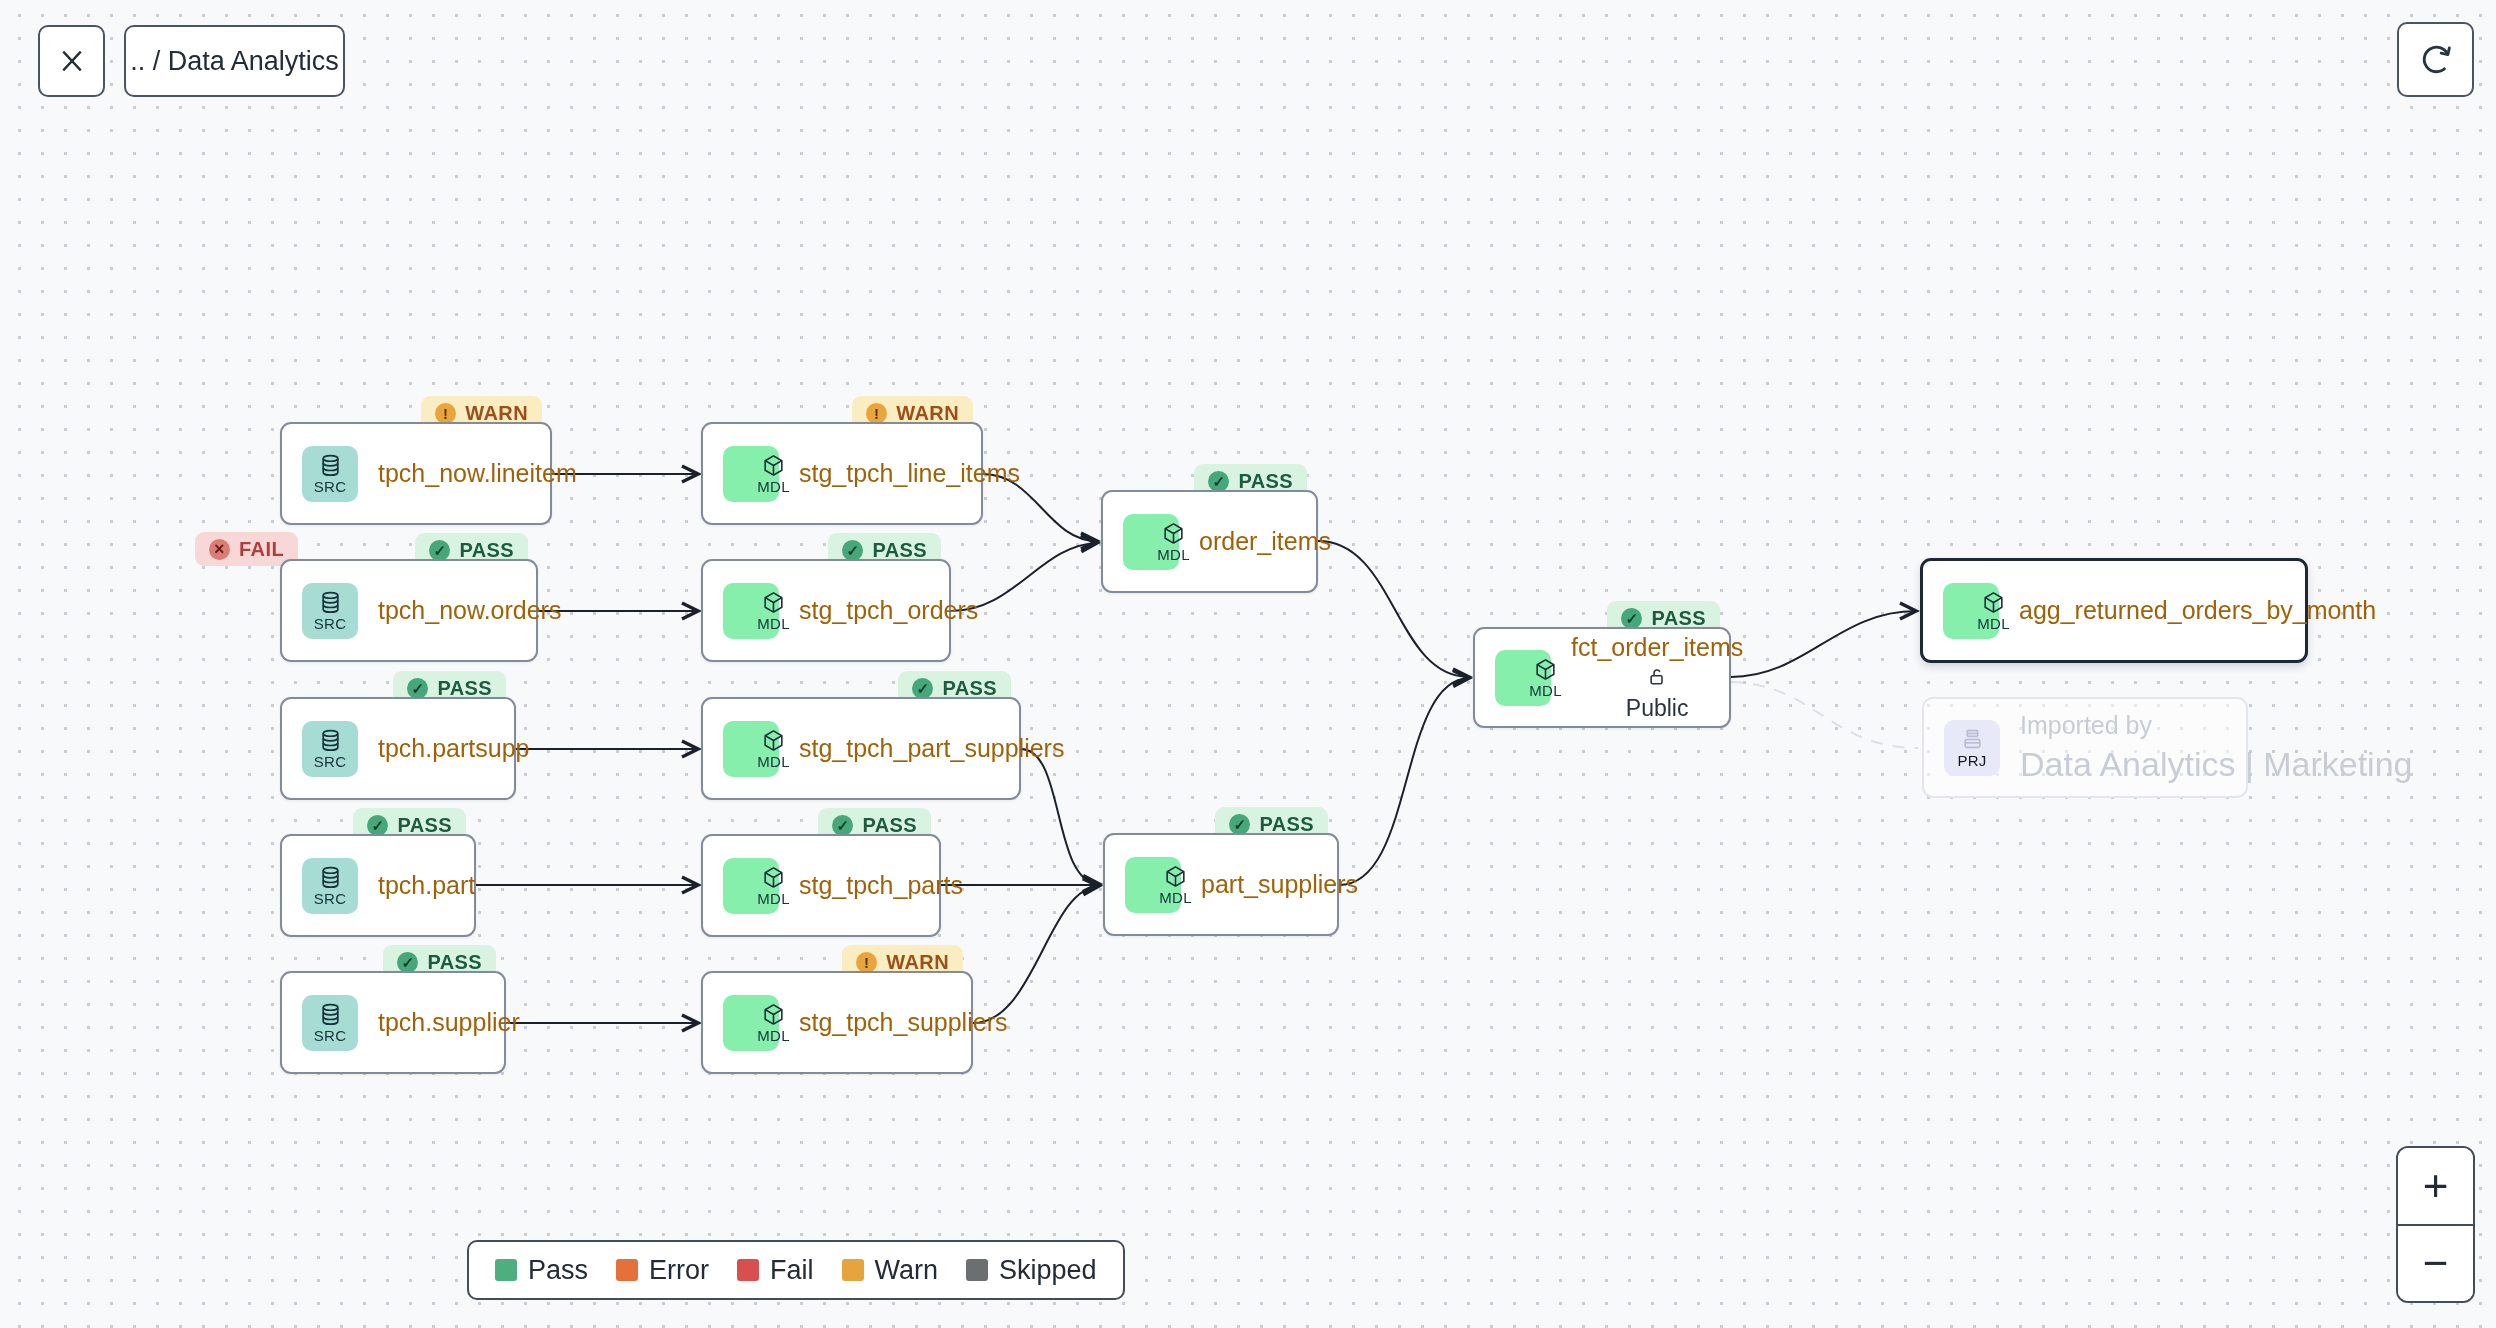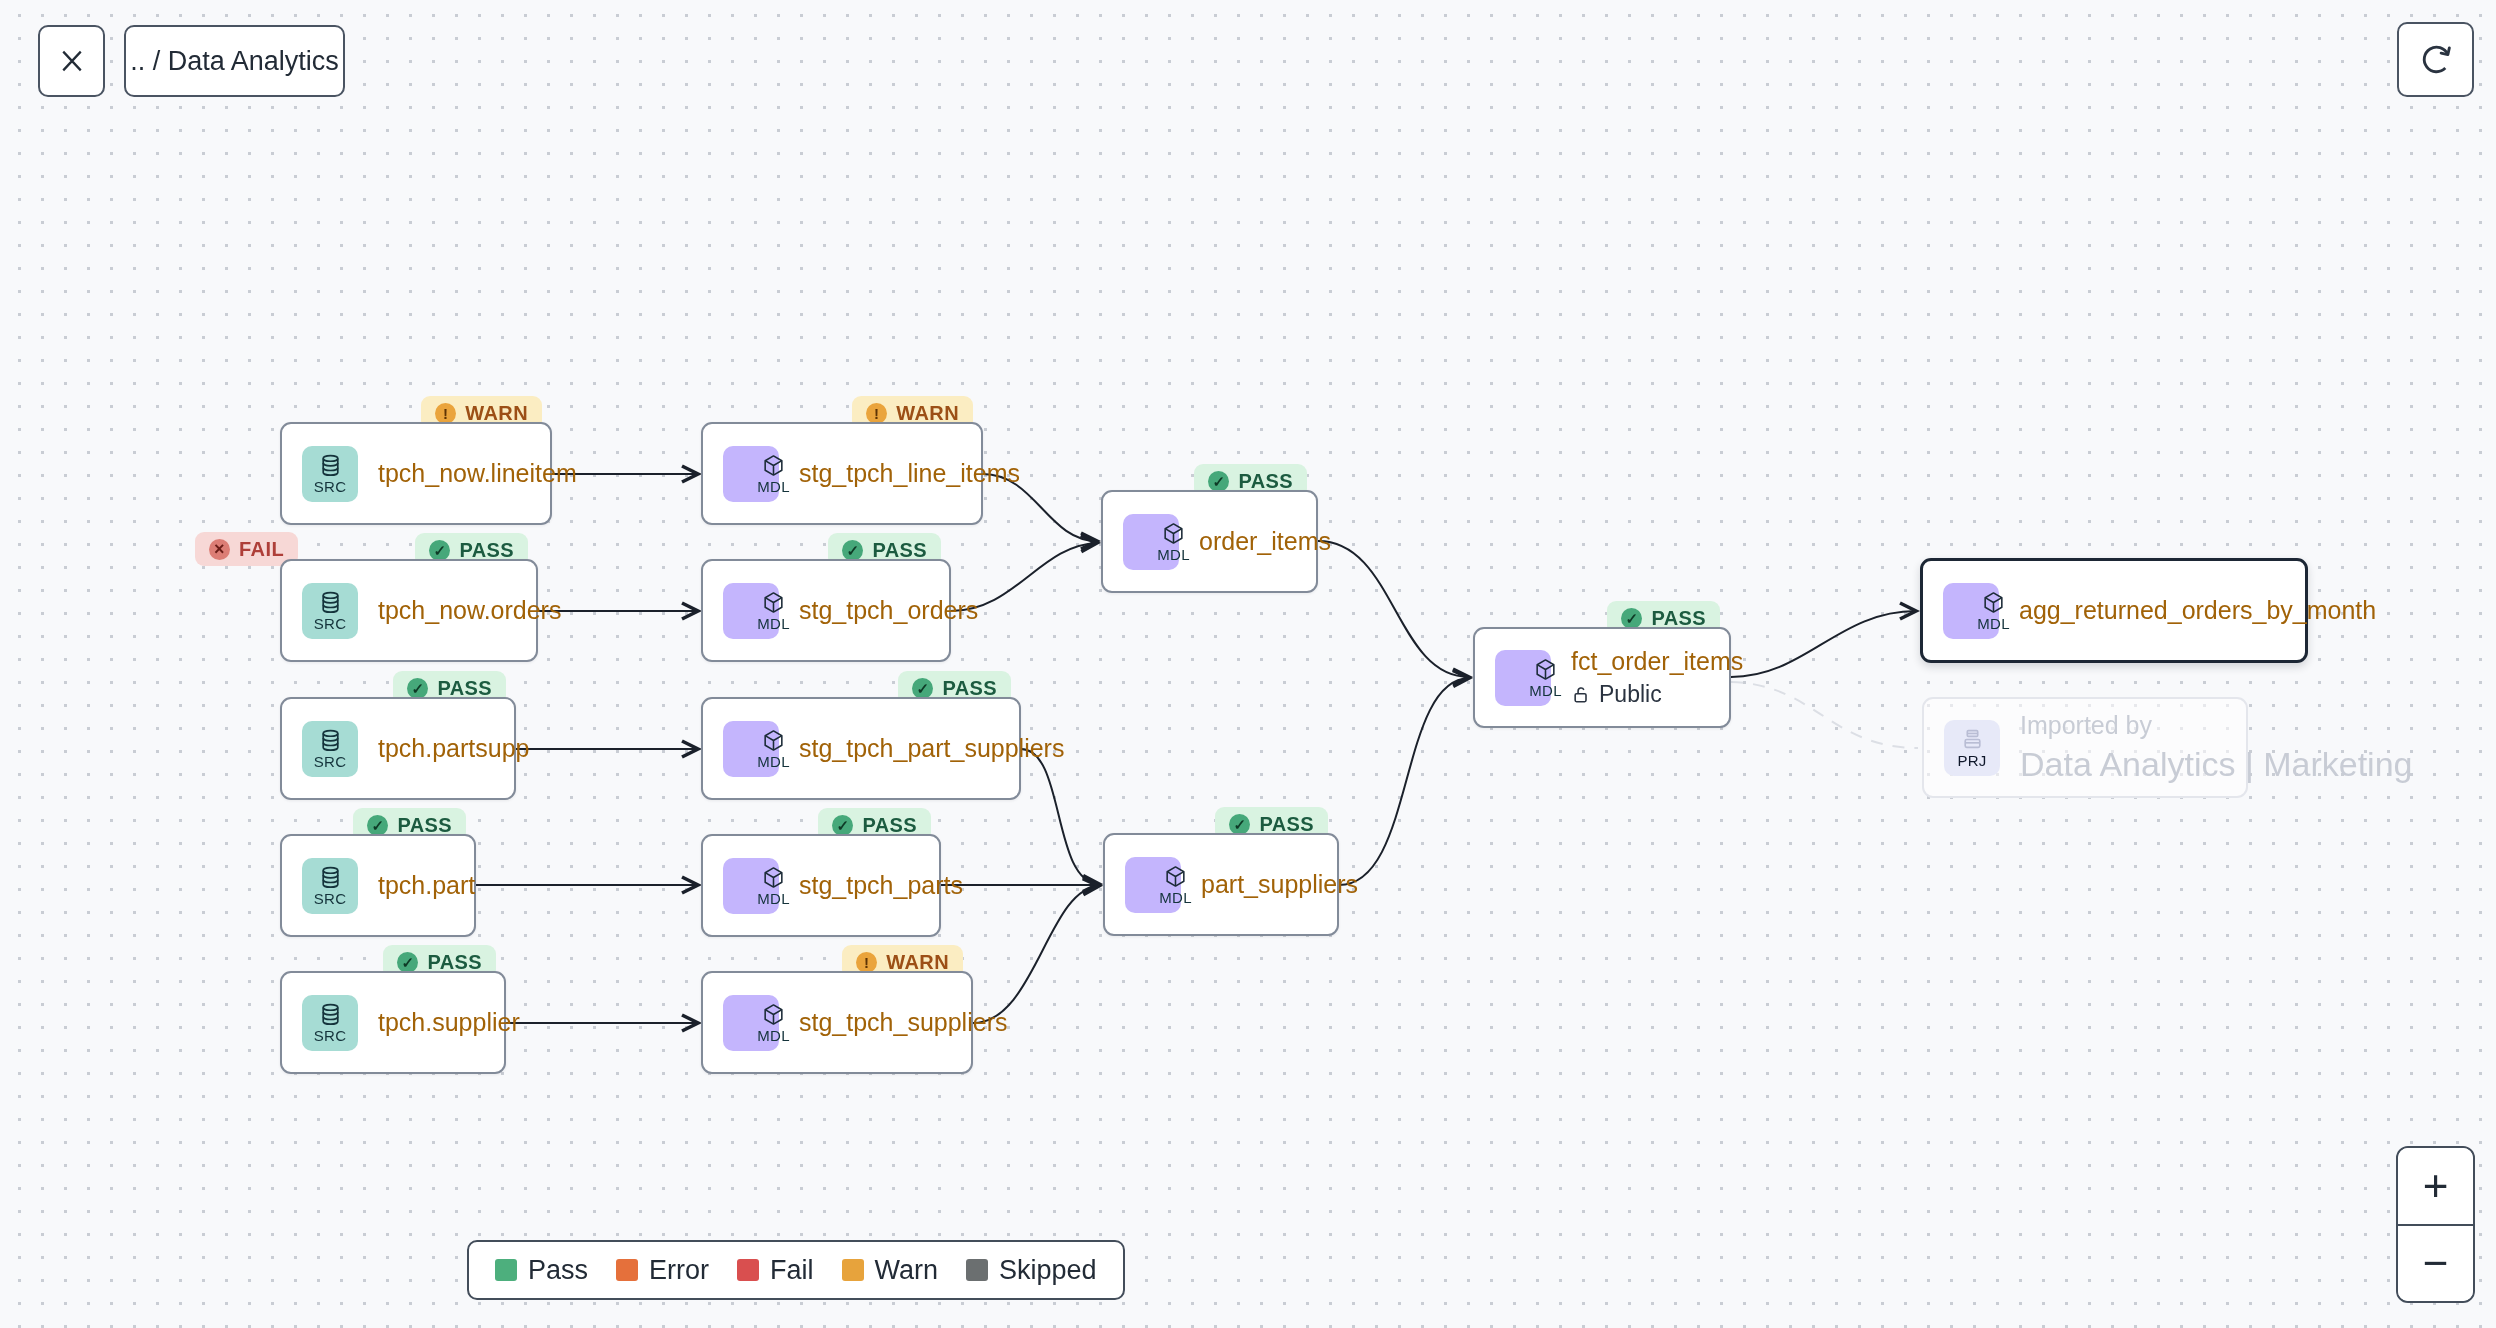--- a/index.html
+++ b/index.html
@@ -42,25 +42,25 @@
   
   .node{ position:absolute; height:103px; background:#fff; border:2px solid #828b99;
     border-radius:11px; display:flex; align-items:center; gap:20px; padding-left:20px;
     box-shadow:0 1px 3px rgba(25,32,44,.07); cursor:pointer; }
   .node.selected{ border:3px solid #1d2735; box-shadow:0 4px 9px rgba(25,32,44,.16); }
   .type-icon{ width:56px; height:56px; border-radius:10px; display:flex; flex-direction:column;
     align-items:center; justify-content:center; flex:0 0 auto; }
   .type-icon svg{ width:25px; height:25px; display:block; }
   .type-label{ font-size:15px; font-weight:500; color:#14333b; letter-spacing:.3px; }
   .type-icon.src{ background:#a6dcd4; }
-  .type-icon.mdl{ background:#c4b5fd;padding-left:45px; }
+  .type-icon.mdl{ background:#86efac;padding-left:45px; }
   .type-icon.prj{ background:#e7e9f8; }
   .node-label{ font-size:25px; color:#a16207; white-space:nowrap; }
   .node-text-col{ display:flex; flex-direction:column; gap:5px;justify-content:space-between; }
-  .sublabel{ display:flex; align-items:center; gap:8px; font-size:23px; color:#2a3340; }
+  .sublabel{ display:flex; align-items:center; gap:8px; font-size:23px; color:#2a3340;flex-direction:column; }
   .node.ghost{ border-color:#e4e6ec; background:rgba(255,255,255,.55); box-shadow:none; }
   .node.ghost .type-label{ color:#0f172a;text-align:right; }
   .ghost-line1{ font-size:25px; color:#c8ccd5; white-space:nowrap; }
   .ghost-line2{ font-size:34px; color:#c8ccd5; white-space:nowrap; }
   
   #lenses-ctrl{ position:absolute; left:33px; top:1240px; height:62px; display:flex;
     border:2px solid #434d5a; border-radius:10px; overflow:hidden; }
   #lenses-seg{ color:#fff; display:flex; gap:13px; align-items:center; padding:0 21px;
     font-size:27px; cursor:pointer; }
   #teststatus-seg{ background:#fff; display:flex; gap:16px; align-items:center;

